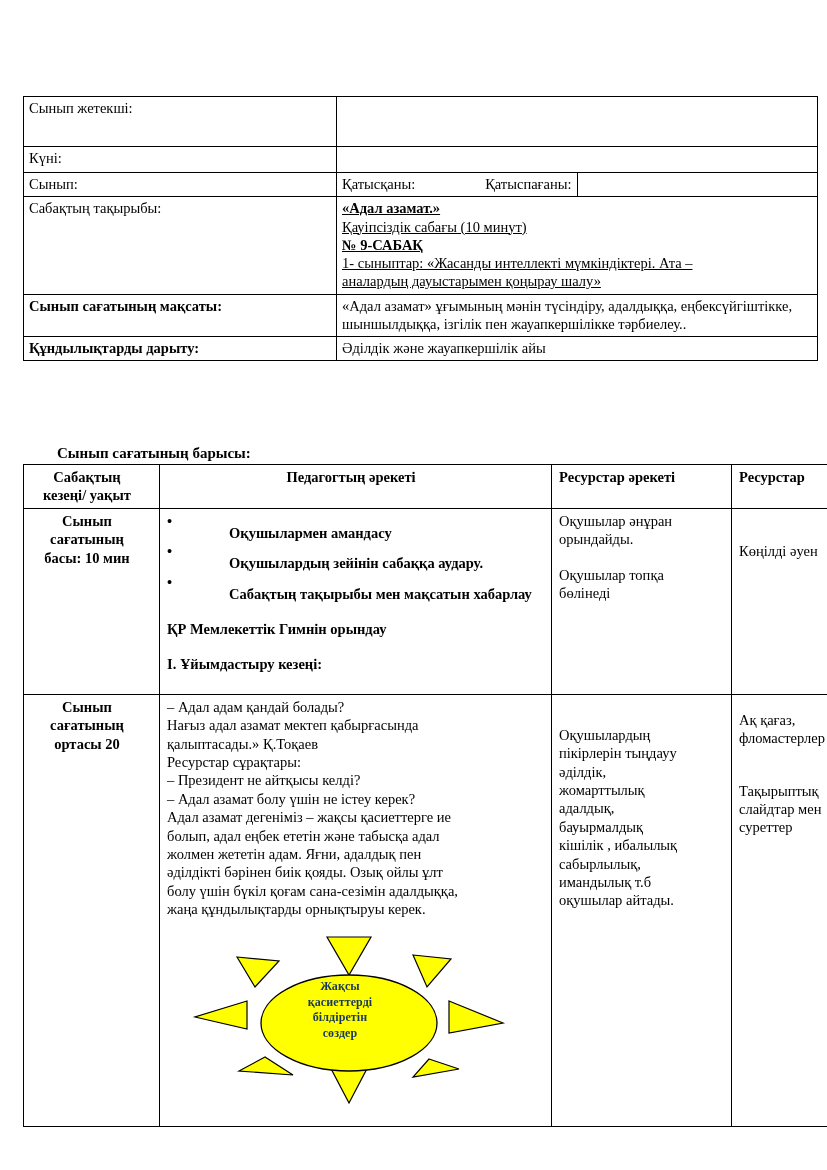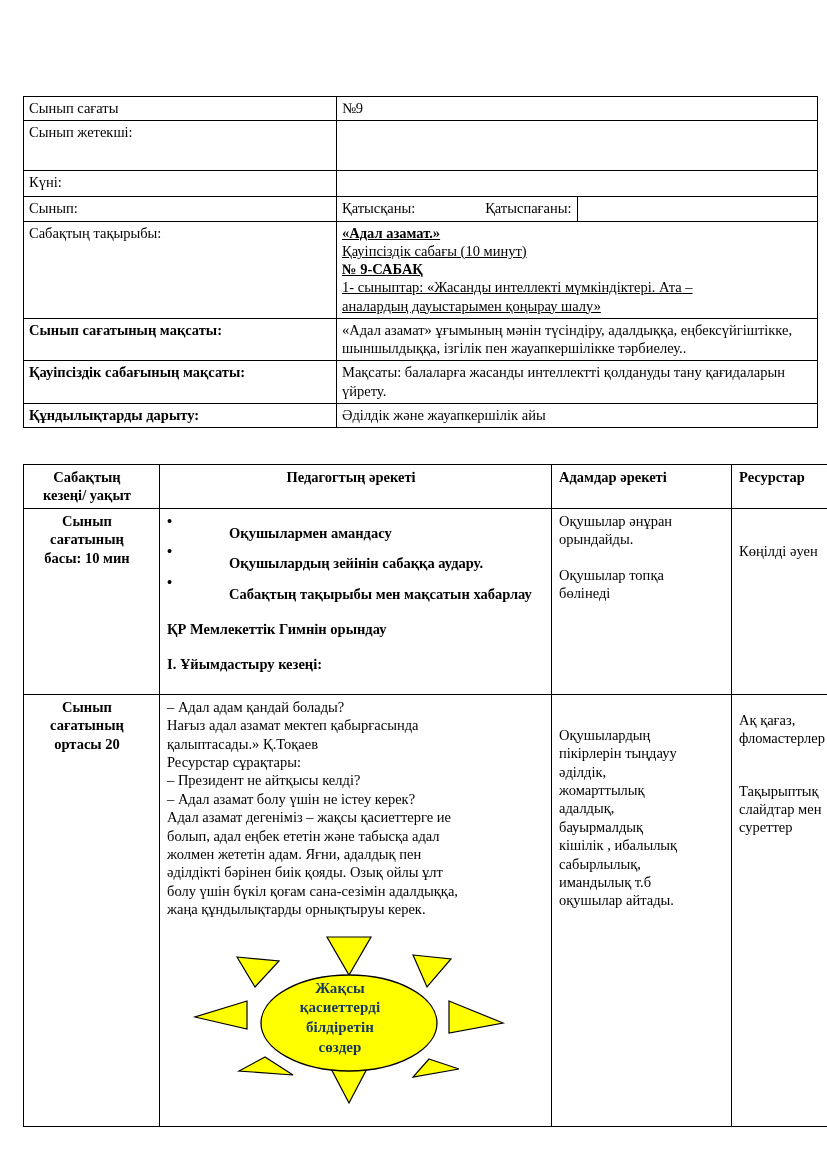--- a/index.html
+++ b/index.html
@@ -124,44 +124,40 @@
     height: 196px;
     margin: 8px 0 0 16px;
   }
   .sun-svg { display: block; }
   .sun-text {
     position: absolute;
     left: 0; right: 16px;
     top: 52px;
     text-align: center;
     font-family: "Liberation Serif","DejaVu Serif",serif;
-    font-size: 15px;
+    font-size: 12px;
     font-weight: bold;
     color: #17375e;
     line-height: 1.32;
     letter-spacing: .1px;
     pointer-events: none;
   }
 
   .pupil-block-1 { }
   .pupil-block-2 { }
   .res-line2 { margin-top: 34px; }
 </style>
 </head>
 <body>
 
 <div id="page">
 
   <div id="top-table-wrap">
     <table class="doc">
       <tbody>
-          <tr>
-        <td class="c-label">Сынып сағаты</td>
-        <td class="c-value" colspan="2">№9</td>
-      </tr>
       <tr>
         <td class="c-label tall-blank">Сынып жетекші:</td>
         <td class="c-value tall-blank" colspan="2"></td>
       </tr>
       <tr>
         <td class="c-label kuni-cell">Күні:</td>
         <td class="c-value kuni-cell" colspan="2"></td>
       </tr>
       <tr class="attend-row">
         <td class="c-label">Сынып:</td>
@@ -181,39 +177,36 @@
           <div class="b-ul">№ 9-САБАҚ</div>
           <div class="ul">1- сыныптар:  «Жасанды интеллекті мүмкіндіктері. Ата –</div>
           <div class="ul">аналардың дауыстарымен қоңырау шалу»</div>
         </td>
       </tr>
       <tr>
         <td class="c-label bold">Сынып сағатының мақсаты:</td>
         <td class="c-value" colspan="2">«Адал азамат» ұғымының мәнін түсіндіру, адалдыққа, еңбексүйгіштікке, шыншылдыққа, ізгілік пен жауапкершілікке тәрбиелеу..</td>
       </tr>
       <tr>
-        <td class="c-label bold">Қауіпсіздік сабағының мақсаты:</td>
-        <td class="c-value" colspan="2">Мақсаты: балаларға жасанды интеллектті қолдануды тану қағидаларын үйрету.</td>
-      </tr>
-      <tr>
         <td class="c-label bold">Құндылықтарды дарыту:</td>
         <td class="c-value" colspan="2">Әділдік және жауапкершілік айы</td>
       </tr>
     </tbody>
       </table>
   </div>
 
+  <div id="progress-banner">Сынып сағатының барысы:</div>
 
   <div id="flow-table-wrap">
     <table class="flow">
       <tbody>
           <tr class="hdr">
         <td class="f-c1 hdr-center">Сабақтың кезеңі/ уақыт</td>
         <td class="f-c2 hdr-center">Педагогтың әрекеті</td>
-        <td class="f-c3">Адамдар әрекеті</td>
+        <td class="f-c3">Ресурстар әрекеті</td>
         <td class="f-c4">Ресурстар</td>
       </tr>
 
       <tr class="row1">
         <td class="f-c1 stage-cell">Сынып сағатының басы: 10 мин</td>
         <td class="f-c2 teach-cell">
           <div class="bullet-line">
             <span class="bullet-dot">•</span>
             <span class="bullet-txt">Оқушылармен амандасу</span>
           </div>

